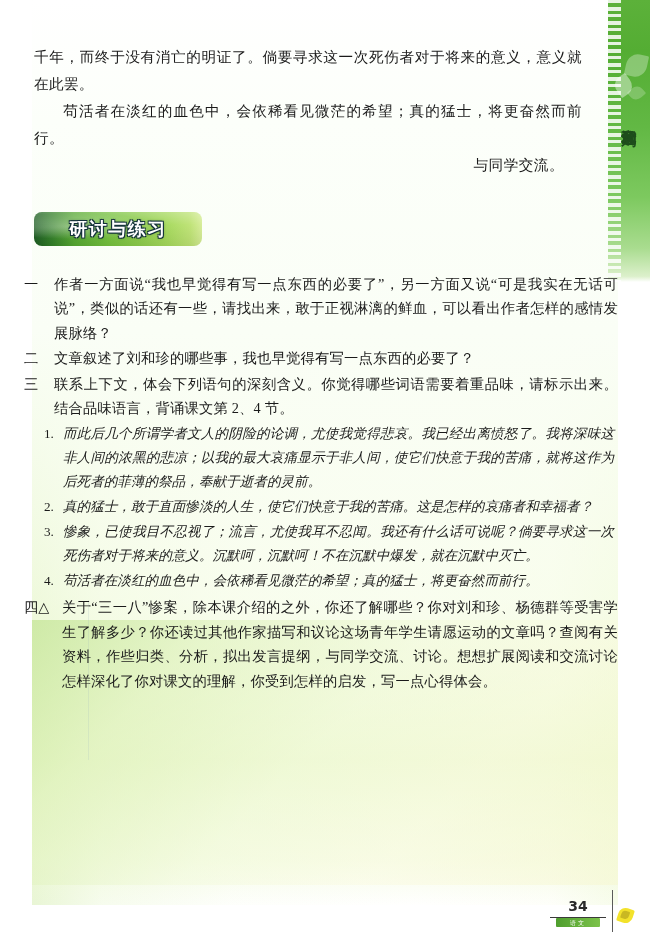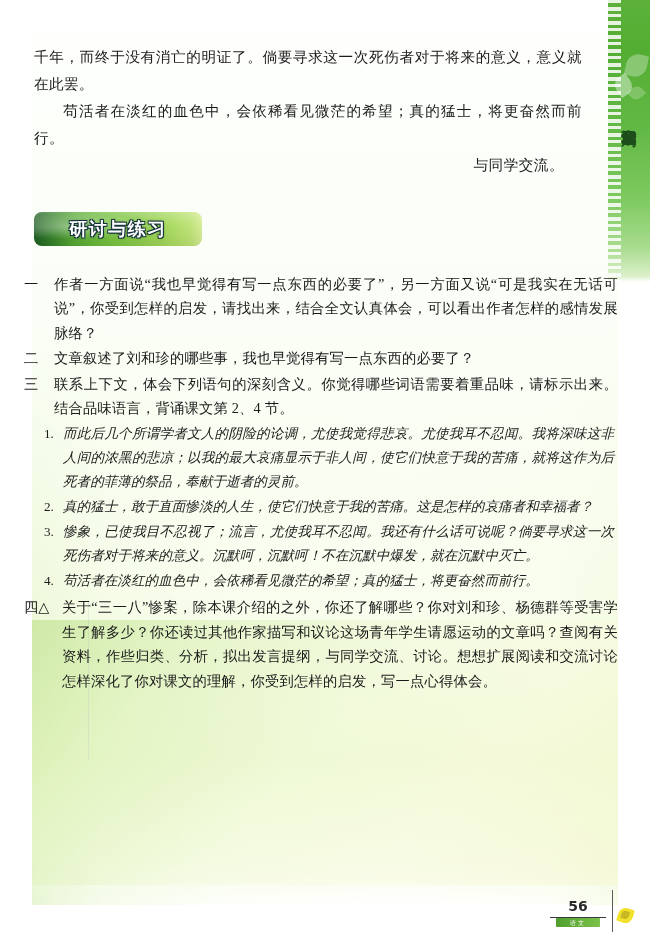--- a/index.html
+++ b/index.html
@@ -348,37 +348,37 @@
   </div>
 
   <div class="banner">
     <div class="banner-text">研讨与练习</div>
   </div>
 
   <div class="exercises">
 
     <div class="ex-item">
       <div class="ex-marker">一</div>
-      <div class="ex-body">作者一方面说“我也早觉得有写一点东西的必要了”，另一方面又说“可是我实在无话可说”，你受到怎样的启发，请找出来，结合全文认真体会，可以看出作者怎样的感情发展脉络？</div>
+      <div class="ex-body">作者一方面说“我也早觉得有写一点东西的必要了”，另一方面又说“可是我实在无话可说”，类似的话还有一些，请找出来，敢于正视淋漓的鲜血，可以看出作者怎样的感情发展脉络？</div>
     </div>
 
     <div class="ex-item">
       <div class="ex-marker">二</div>
       <div class="ex-body">文章叙述了刘和珍的哪些事，我也早觉得有写一点东西的必要了？</div>
     </div>
 
     <div class="ex-item">
       <div class="ex-marker">三</div>
       <div class="ex-body">联系上下文，体会下列语句的深刻含义。你觉得哪些词语需要着重品味，请标示出来。结合品味语言，背诵课文第 2、4 节。</div>
     </div>
 
     <div class="sublist">
       <div class="sub-item">
         <div class="sub-marker">1.</div>
-        <div class="sub-body">而此后几个所谓学者文人的阴险的论调，尤使我觉得悲哀。尤使我耳不忍闻。我将深味这非人间的浓黑的悲凉；以我的最大哀痛显示于非人间，使它们快意于我的苦痛，就将这作为后死者的菲薄的祭品，奉献于逝者的灵前。</div>
+        <div class="sub-body">而此后几个所谓学者文人的阴险的论调，尤使我觉得悲哀。我已经出离愤怒了。我将深味这非人间的浓黑的悲凉；以我的最大哀痛显示于非人间，使它们快意于我的苦痛，就将这作为后死者的菲薄的祭品，奉献于逝者的灵前。</div>
       </div>
       <div class="sub-item">
         <div class="sub-marker">2.</div>
         <div class="sub-body">真的猛士，敢于直面惨淡的人生，使它们快意于我的苦痛。这是怎样的哀痛者和幸福者？</div>
       </div>
       <div class="sub-item">
         <div class="sub-marker">3.</div>
         <div class="sub-body">惨象，已使我目不忍视了；流言，尤使我耳不忍闻。我还有什么话可说呢？倘要寻求这一次死伤者对于将来的意义。沉默呵，沉默呵！不在沉默中爆发，就在沉默中灭亡。</div>
       </div>
       <div class="sub-item">
@@ -388,21 +388,21 @@
     </div>
 
     <div class="ex-item" style="margin-top:2px;">
       <div class="ex-marker tri">四△</div>
       <div class="ex-body">关于“三一八”惨案，除本课介绍的之外，你还了解哪些？你对刘和珍、杨德群等受害学生了解多少？你还读过其他作家描写和议论这场青年学生请愿运动的文章吗？查阅有关资料，作些归类、分析，拟出发言提纲，与同学交流、讨论。想想扩展阅读和交流讨论怎样深化了你对课文的理解，你受到怎样的启发，写一点心得体会。</div>
     </div>
 
   </div>
 
   <div class="footer">
-    <div class="page-num">56</div>
+    <div class="page-num">34</div>
     <div class="page-rule"></div>
     <div class="subject-chip">
       <span>语文</span>
     </div>
     <div class="footer-divider"></div>
     <div class="footer-mark"></div>
   </div>
 
 </div>
 

